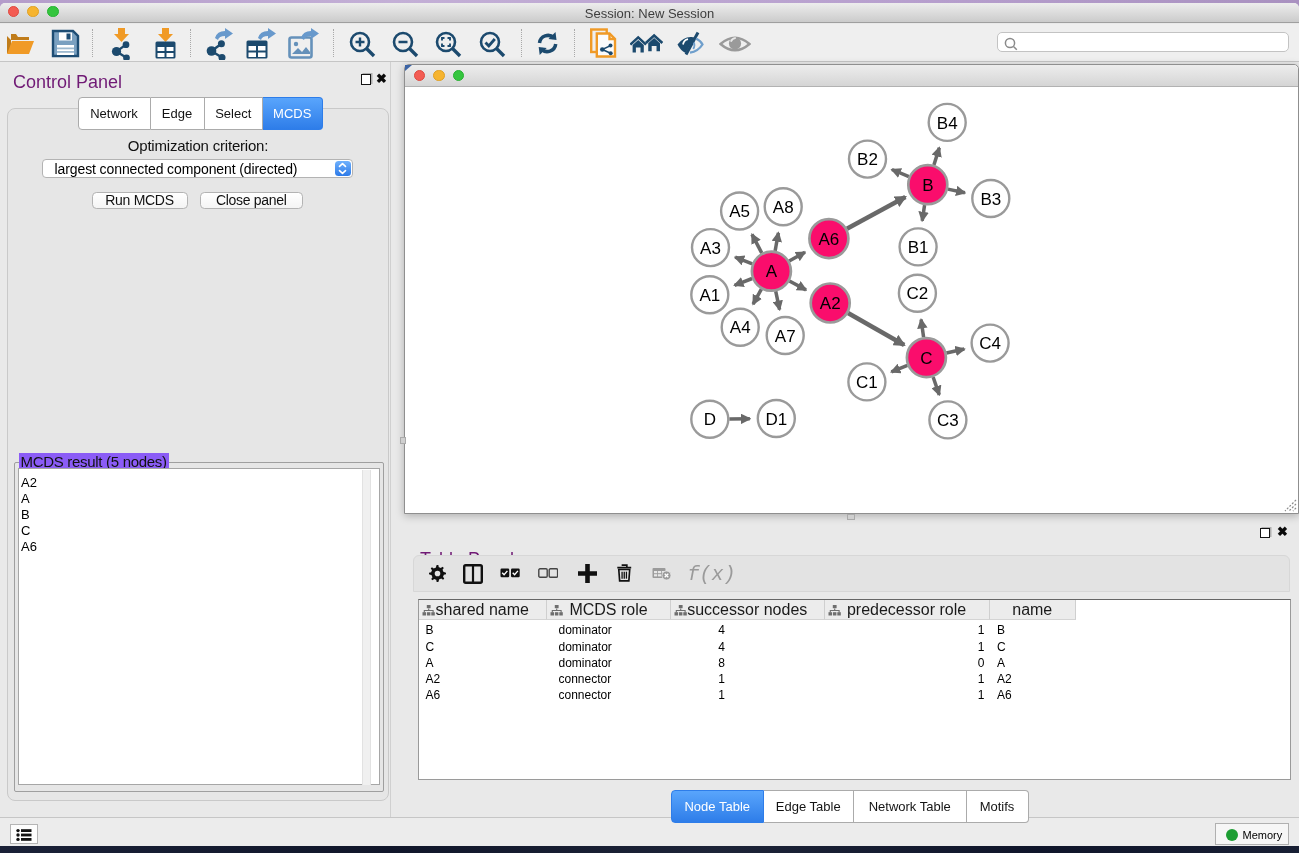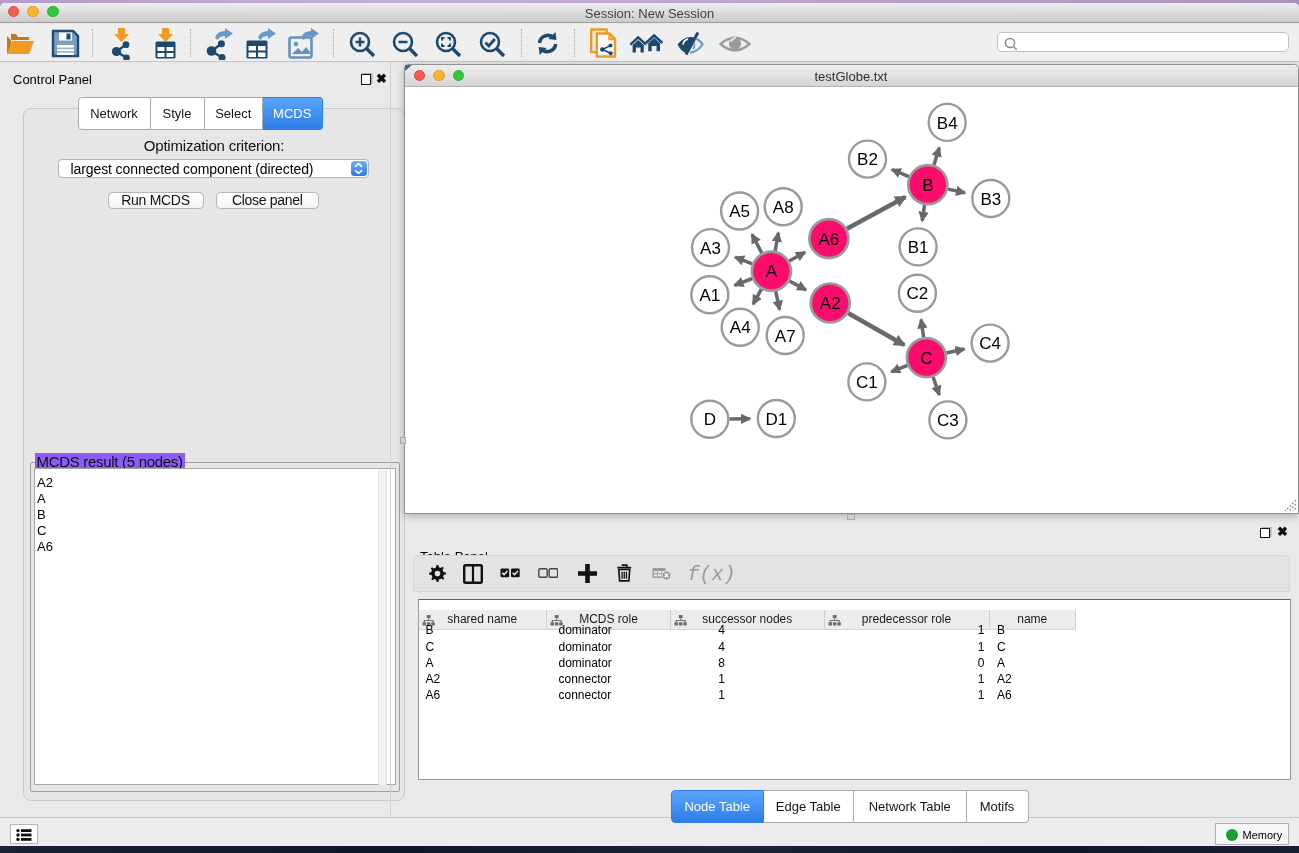--- a/index.html
+++ b/index.html
@@ -16,30 +16,30 @@
      border-bottom:1px solid #9f9f9f; border-radius:5px 5px 0 0; }
   .tl { position:absolute; width:11.5px; height:11.5px; border-radius:50%; top:2.5px; }
   #title { left:0; top:2.5px; width:1299px; text-align:center; font-size:13px; color:#3e3e3e; }
   #toolbar { left:0; top:20.5px; width:1299px; height:38.5px;
      background:#efefef; border-bottom:1px solid #c5c5c5; }
   .sep { position:absolute; top:5px; height:28px; width:0;
      border-left:1px dotted #a9a9a9; }
   #searchbox { left:997px; top:8.3px; width:292px; height:20.5px; background:#fff;
      border:1px solid #c3c3c3; border-radius:5px; }
   
-  .panel-title { font-size:13px; color:#000000; }
+  .panel-title { font-size:18px; color:#701a75; }
   .mini-sq { width:10px; height:10.5px; border:1.8px solid #141414; background:#fff; box-shadow:1.5px -1px 0 #b0b0b0; }
   .xmark { font-size:13px; color:#0a0a0a; font-weight:bold; }
   #cp-tabs, #tp-tabs { height:33px; display:flex; font-size:13px; z-index:3; }
   .seg { border:1px solid #ababab; border-left:none; background:#fff;
      display:flex; align-items:center; justify-content:center; color:#141414; }
   .seg.first { border-left:1px solid #ababab; border-radius:4px 0 0 4px; }
   .seg.last  { border-radius:0 4px 4px 0; }
   .seg.sel { background:linear-gradient(#59a5fc,#2e7de9); color:#fff; border-color:#2e7de9; }
-  #cp-body { left:23px; top:105px; width:382px; height:693px;
+  #cp-body { left:7px; top:105px; width:382px; height:693px;
      background:#e6e6e6; border:1px solid #c9c9c9; border-radius:8px; }
   .btn { position:absolute; background:linear-gradient(#ffffff,#f4f4f4); border:1px solid #b3b3b3; border-radius:4.5px;
      font-size:14px; letter-spacing:-0.3px; color:#111; display:flex; align-items:center; justify-content:center; }
   #groupbox { left:5.5px; top:352.5px; width:370.5px; height:330px;
      border:1px solid #9f9f9f; border-radius:2px; }
   #gb-title { position:absolute; left:4px; top:-10px; background:#8b5cf6; padding:0 2px;
      font-size:15px; letter-spacing:-0.3px; color:#111; }
   #mcds-list { position:absolute; left:3px; top:5.5px; width:362px; height:317px;
      background:#fff; border:1px solid #a6a6a6; font-size:13px; color:#000; }
   #mcds-list div { padding-left:2.5px; height:16.1px; line-height:16.1px; }
@@ -48,23 +48,23 @@
      background:#fff; border:1px solid #8f8f8f; border-radius:5px 5px 0 0;
      box-shadow:0 2px 8px rgba(0,0,0,0.25); }
   #net-titlebar { position:absolute; left:0; top:0; width:100%; height:21.5px;
      background:linear-gradient(#ededed,#d5d5d5); border-bottom:1px solid #b2b2b2;
      border-radius:5px 5px 0 0; }
   
   #tp-toolbar { left:412.5px; top:551.5px; width:877px; height:37px;
      background:#e3e3e3; border:1px solid #d7d7d7; border-radius:6px 6px 0 0; }
   #ntable { left:417.5px; top:596px; width:873px; height:180.5px; background:#fff;
      border:1px solid #9a9a9a; border-top:1px solid #666; font-size:12px; color:#000; }
-  .th { position:absolute; top:10px; height:19.5px; background:#ececec;
+  .th { position:absolute; top:0; height:19.5px; background:#ececec;
      border-right:1px solid #cfcfcf; border-bottom:1px solid #d4d4d4;
-     font-size:12px; color:#1a1a1a; text-align:center; line-height:19px; }
+     font-size:16px; color:#1a1a1a; text-align:center; line-height:19px; }
   .trow { position:absolute; height:16.2px; line-height:16.2px; white-space:pre; }
   
   #statusbar { left:0; top:814px; width:1299px; height:29px;
      background:#ececec; border-top:1px solid #c6c6c6; }
 </style>
 </head>
 <body>
 <div class="abs" id="desktop-top"></div>
 <div class="abs" id="appwin">
   <div class="abs" id="titlebar">
@@ -197,21 +197,21 @@
 <line x1="9.5" y1="9.5" x2="12.8" y2="12.8" stroke="#8a8a8a" stroke-width="1.5"></line>
 </svg>
       </div>
   </div>
 
   <div class="abs panel-title" style="left:13px;top:68.5px;">Control Panel</div>
   <div class="abs mini-sq" style="left:360.5px;top:71px;"></div>
   <div class="abs xmark" style="left:376px;top:67.5px;">✖</div>
   <div class="abs" id="cp-tabs" style="left:77.5px;top:94px;">
     <div class="seg first" style="width:73px;">Network</div>
-    <div class="seg" style="width:54px;">Style</div>
+    <div class="seg" style="width:54px;">Edge</div>
     <div class="seg" style="width:58.5px;">Select</div>
     <div class="seg sel last" style="width:59.5px;">MCDS</div>
   </div>
   <div class="abs" id="cp-body">
     <div class="abs" style="left:0;top:28px;width:380px;text-align:center;font-size:15px;letter-spacing:-0.2px;color:#111;">Optimization criterion:</div>
     <div class="abs" style="left:33.5px;top:50px;width:311px;height:19px;background:#fff;border:1px solid #b3b3b3;border-radius:4px;">
       <div class="abs" style="left:12px;top:1px;font-size:14px;letter-spacing:-0.1px;color:#000;">largest connected component (directed)</div>
       <div class="abs" style="right:1px;top:1px;width:16px;height:15px;background:linear-gradient(#6fb1fd,#2d7ae8);border-radius:3.5px;">
           <svg class="abs" style="left:2.5px;top:1px;" width="11" height="13">
 <path d="M2.5,4.4 L5.5,1.6 L8.5,4.4" fill="none" stroke="#fff" stroke-width="1.6" stroke-linecap="round" stroke-linejoin="round"></path>
@@ -234,21 +234,20 @@
     </div>
   </div>
 
   <div class="abs" style="left:389.5px;top:59px;width:1px;height:755px;background:#d0d0d0;"></div>
 
   <div class="abs" id="netwin">
     <div class="abs" id="net-titlebar">
       <div class="tl" style="left:9px;top:4.8px;background:#f35c53;border:0.5px solid #de4940;"></div>
       <div class="tl" style="left:28.5px;top:4.8px;background:#f6b42f;border:0.5px solid #e0a023;"></div>
       <div class="tl" style="left:48px;top:4.8px;background:#35c53e;border:0.5px solid #27b232;"></div>
-      <div class="abs" style="left:0;top:4px;width:100%;text-align:center;font-size:13px;color:#2e2e2e;">testGlobe.txt</div>
     </div>
     <svg class="abs" style="left:0;top:0;" width="8" height="7">
         <path d="M0,0 L7,0 L0,6 z" fill="#3c64a6"></path>
       </svg>
     <svg class="abs" style="left:0.5px;top:22px;" width="893" height="427" font-family="Liberation Sans, sans-serif">
 <defs>
 <marker id="ah" viewBox="0 0 10 10" refX="8.5" refY="5" markerWidth="3.0" markerHeight="3.0" orient="auto" markerUnits="strokeWidth">
             <path d="M0,0 L10,5 L0,10 z" fill="#696969"></path>
           </marker>
 <marker id="ah2" viewBox="0 0 10 10" refX="8.5" refY="5" markerWidth="2.6" markerHeight="2.6" orient="auto" markerUnits="strokeWidth">

